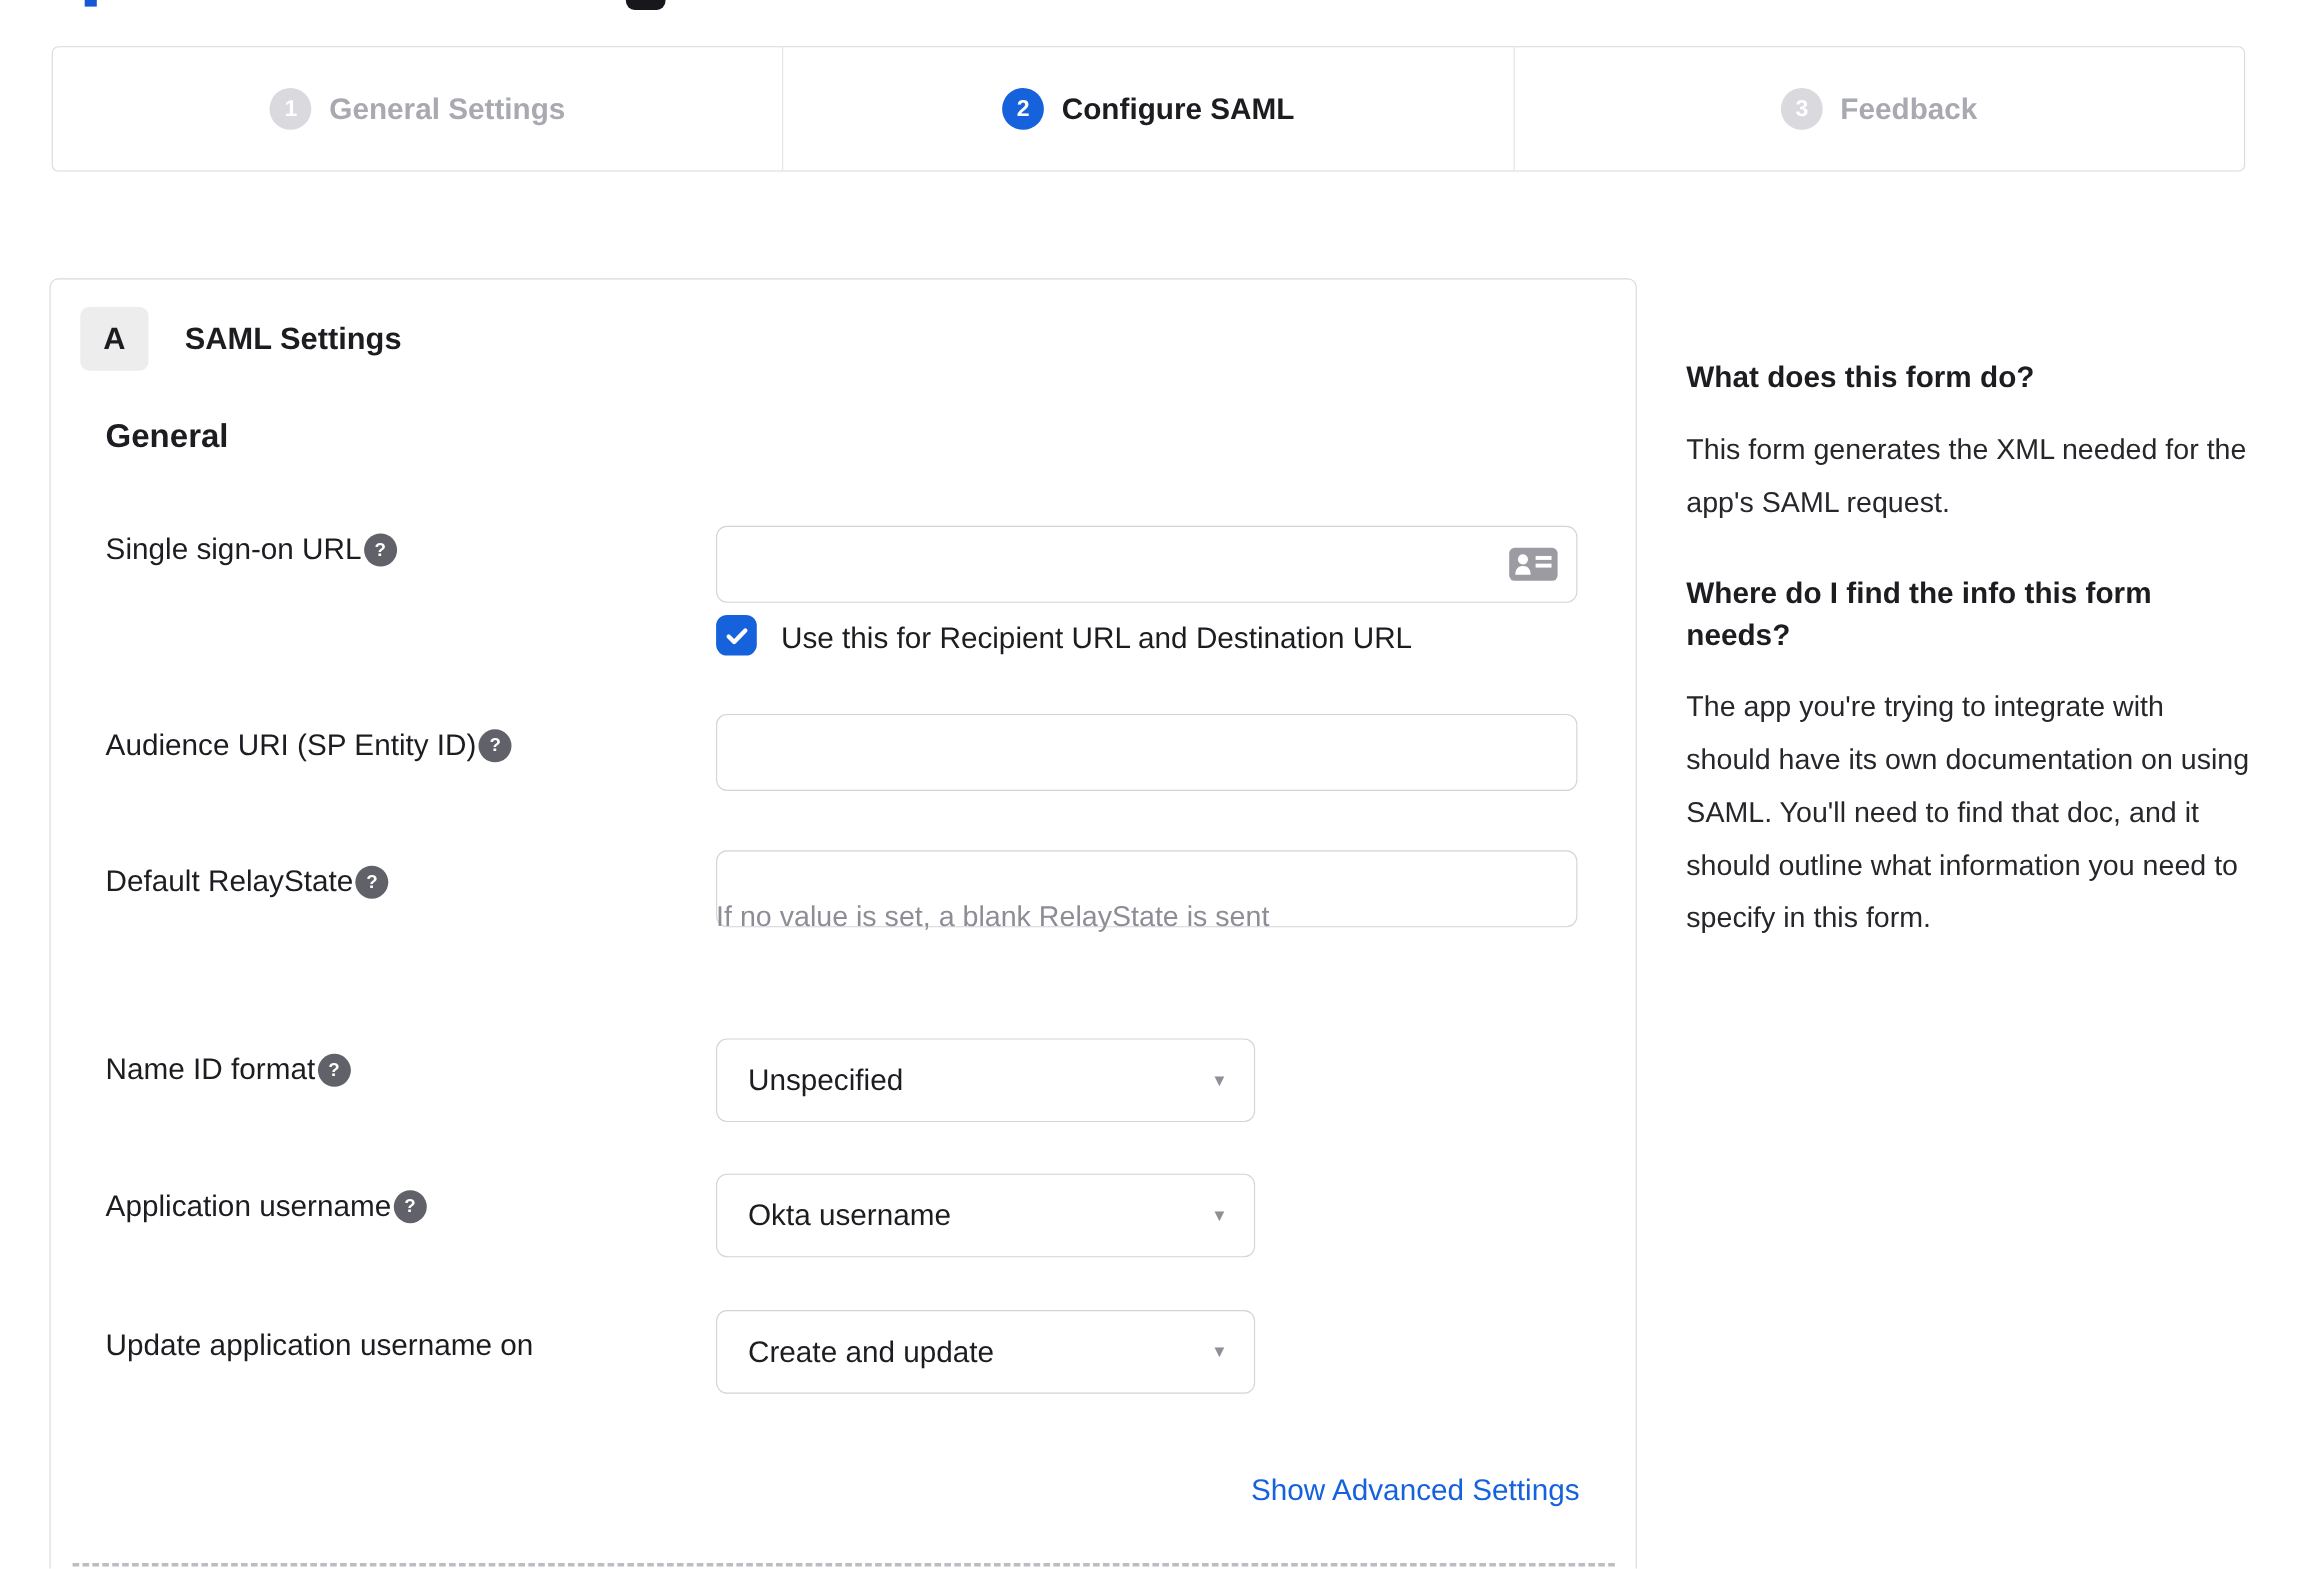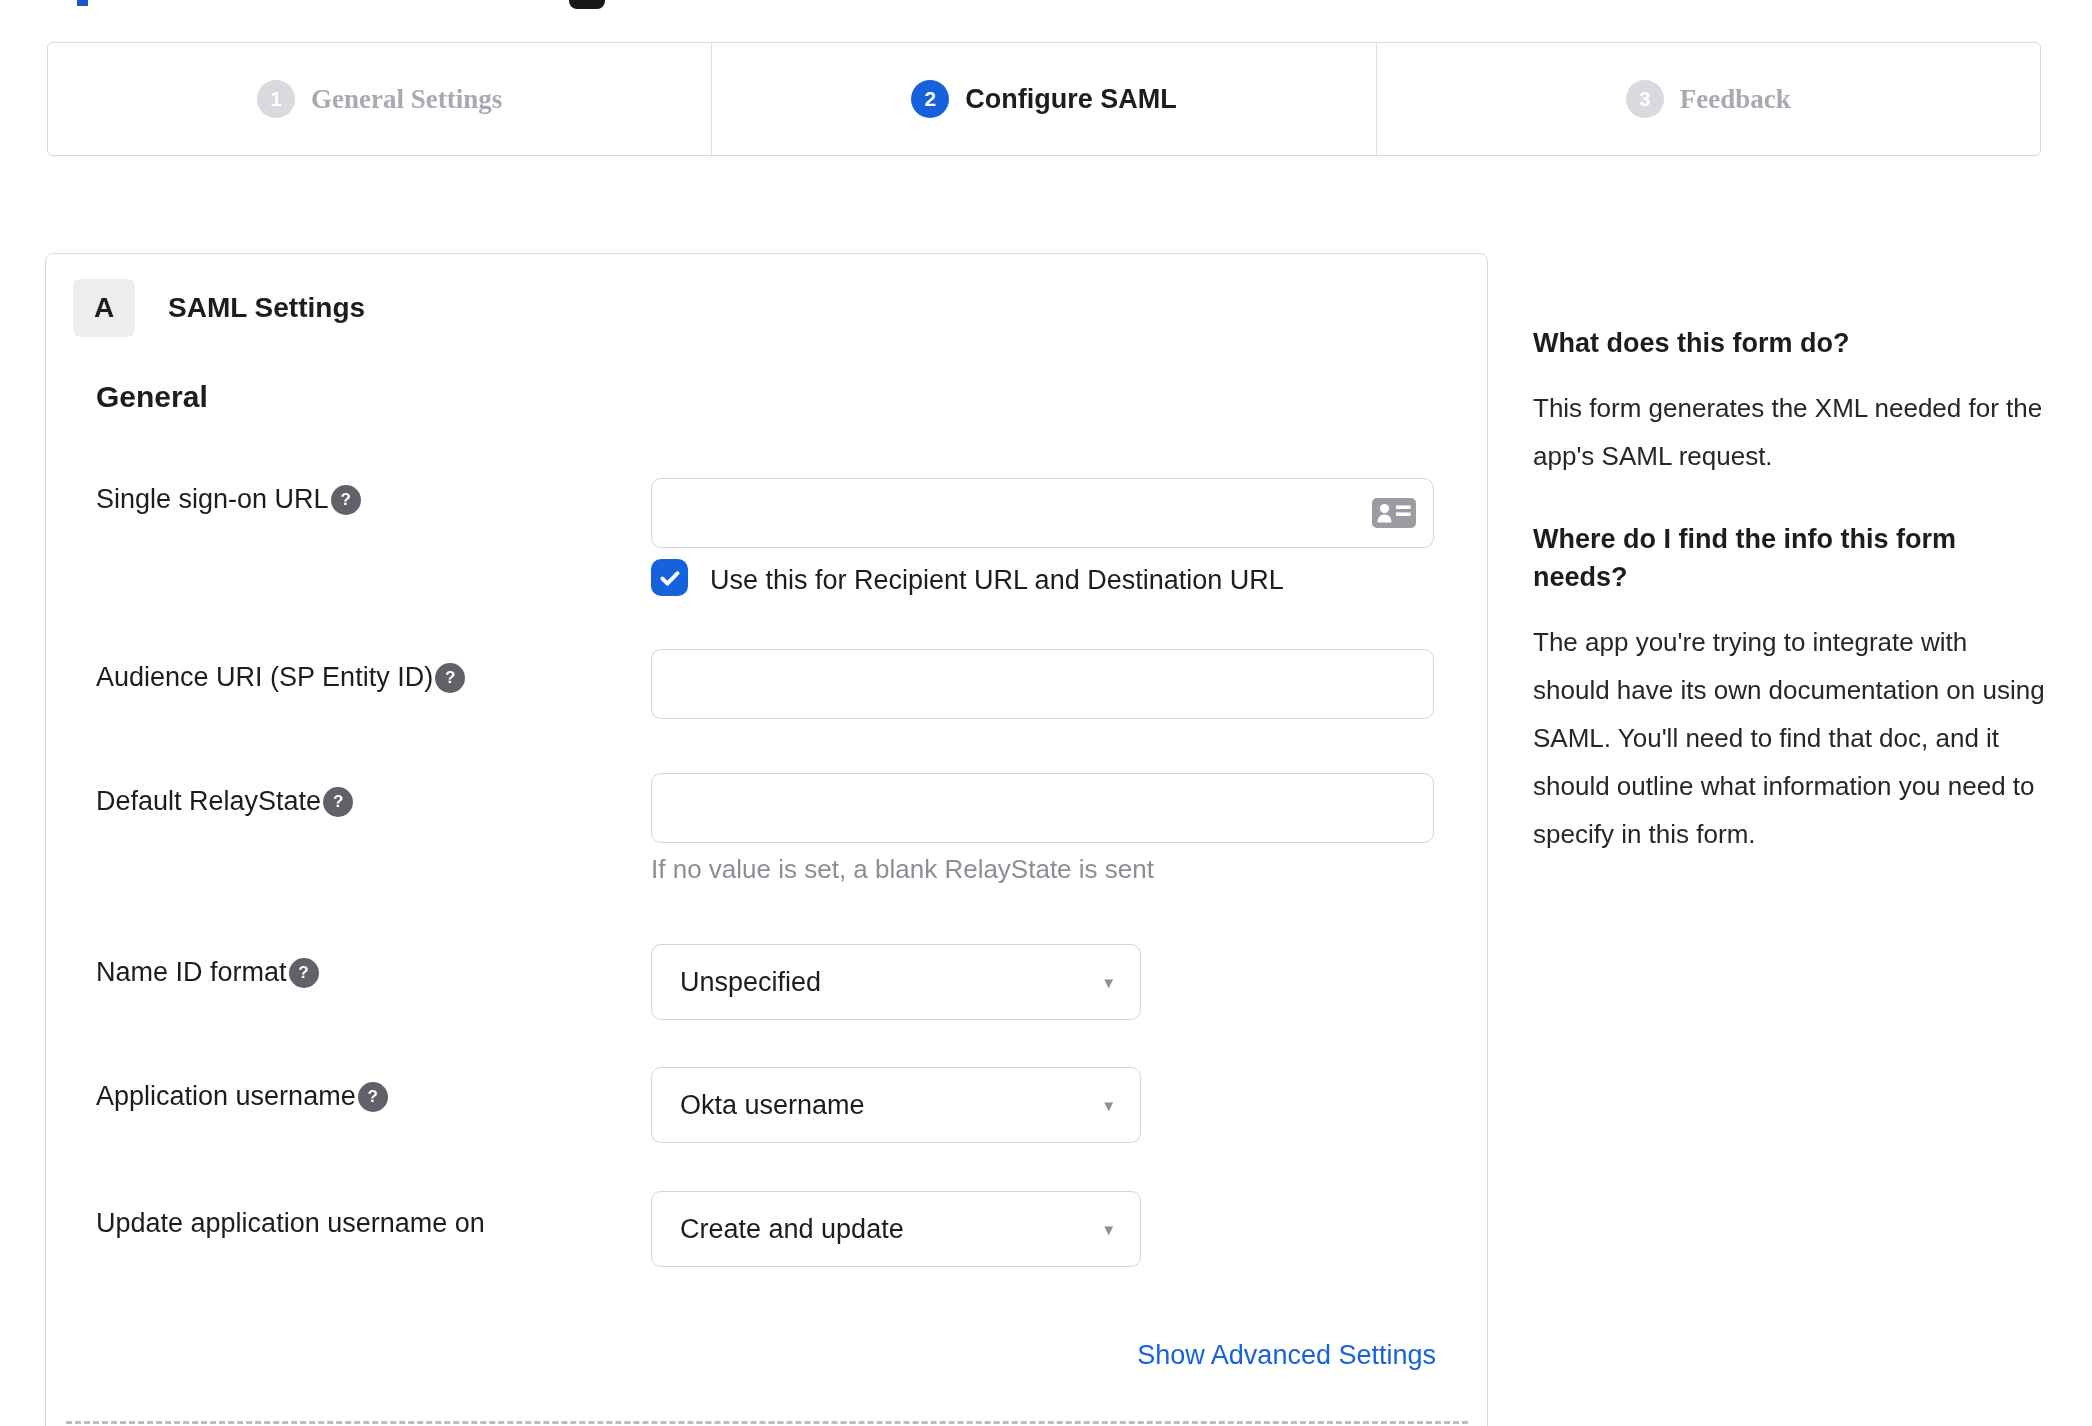--- a/index.html
+++ b/index.html
@@ -22,21 +22,21 @@
   .step { flex:1 1 0; display:flex; align-items:center; justify-content:center; gap:16px; }
   .step + .step { border-left:1px solid #e3e3e6; }
   .step-circle {
     width:38px; height:38px; border-radius:50%; color:#fff;
     font-size:21px; font-weight:bold; display:flex; align-items:center; justify-content:center;
     flex:0 0 auto;
   }
   .step.inactive .step-circle { background:#d9d9de; }
   .step.active .step-circle { background:#1662dd; }
   .step-label { font-size:27px; font-weight:bold; }
-  .step.inactive .step-label { color:#a9a9b2;font-family:Liberation Serif, serif; }
+  .step.inactive .step-label { color:#a9a9b2; }
   .step.active .step-label { color:#1d1d21; }
 
   
   .card {
     position:absolute; left:45px; top:253px; width:1443px; height:1250px;
     border:1px solid #d9d9de; border-radius:8px; background:#fff;
   }
   .badge {
     position:absolute; left:27px; top:25px; width:62px; height:58px;
     background:#ededee; border-radius:8px; font-size:28px; font-weight:bold;
@@ -145,21 +145,21 @@
     <span>Audience URI (SP Entity ID)</span>
     <span class="help">?</span>
   </div>
   <input class="text-input" style="top: 395px;" type="text" value="">
 
   <div class="field-label" style="top:532px;">
     <span>Default RelayState</span>
     <span class="help">?</span>
   </div>
   <input class="text-input" style="top: 519px;" type="text" value="">
-  <div class="hint" style="top:600px;">If no value is set, a blank RelayState is sent</div>
+  <div class="hint" style="top:564px;">If no value is set, a blank RelayState is sent</div>
 
   <div class="field-label" style="top:703px;">
     <span>Name ID format</span>
     <span class="help">?</span>
   </div>
   <div class="select" style="top:690px;">
     <span class="select-value">Unspecified</span>
     <span class="select-caret">▼</span>
   </div>
 

